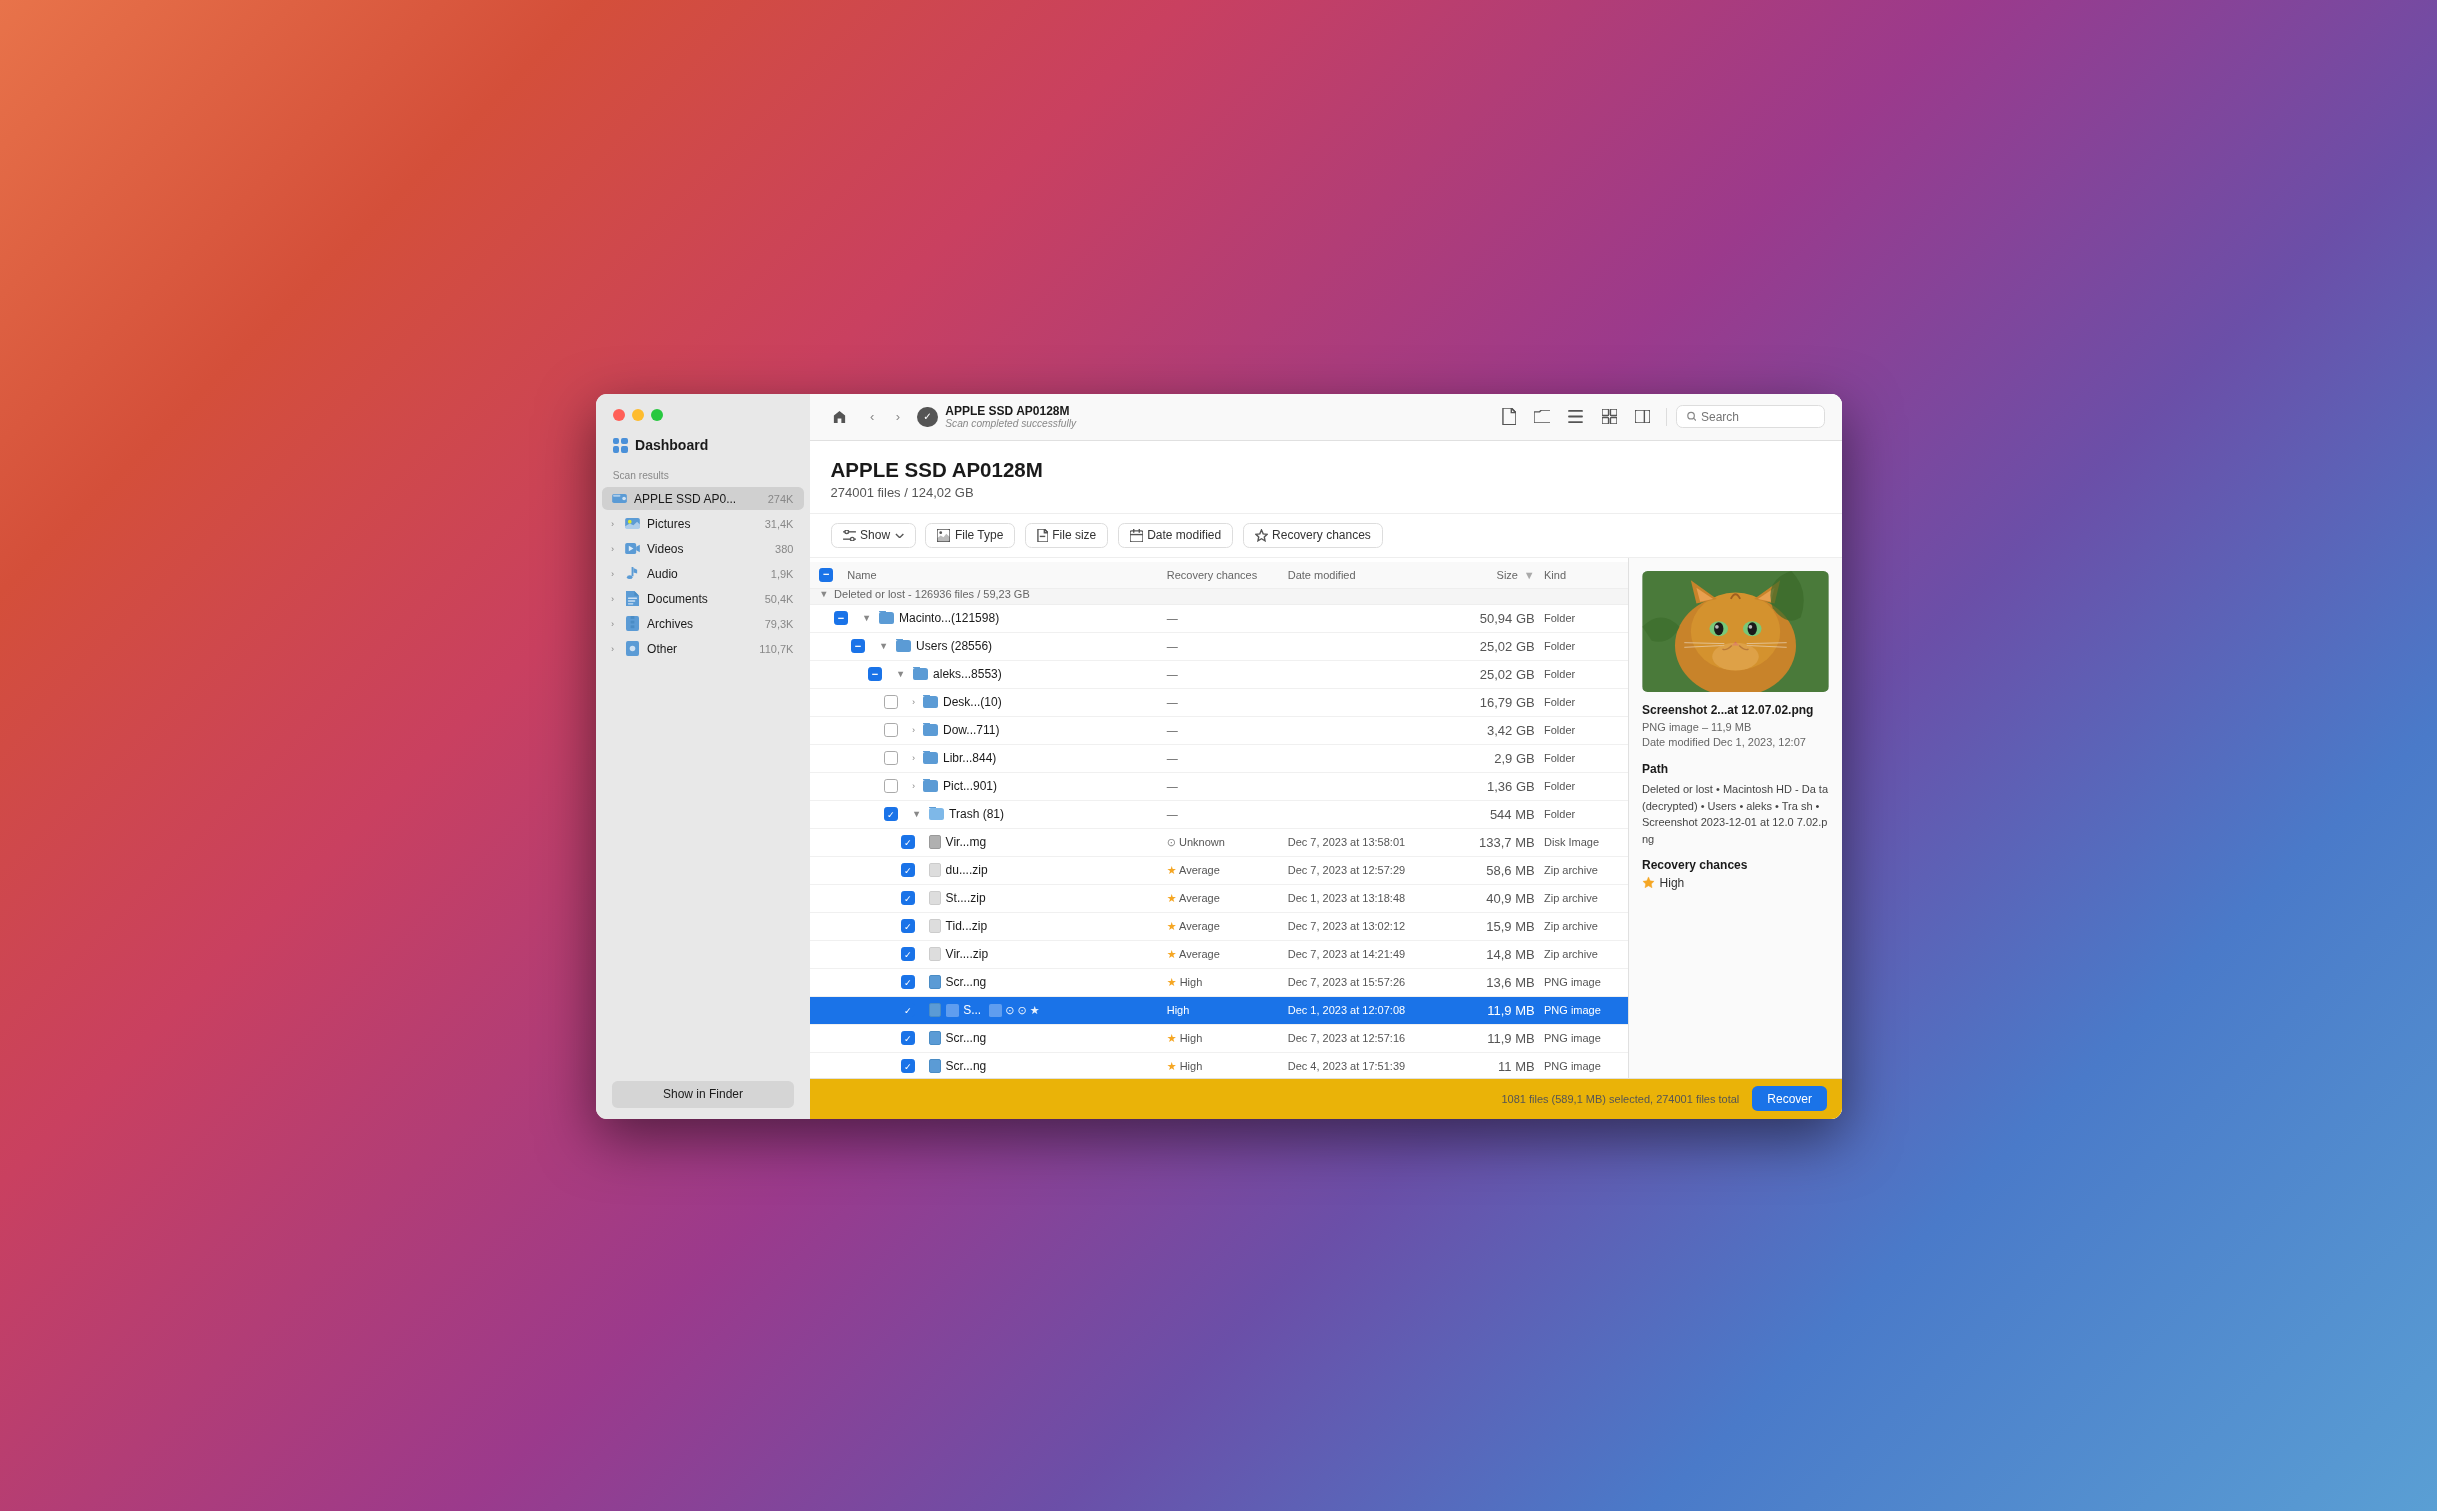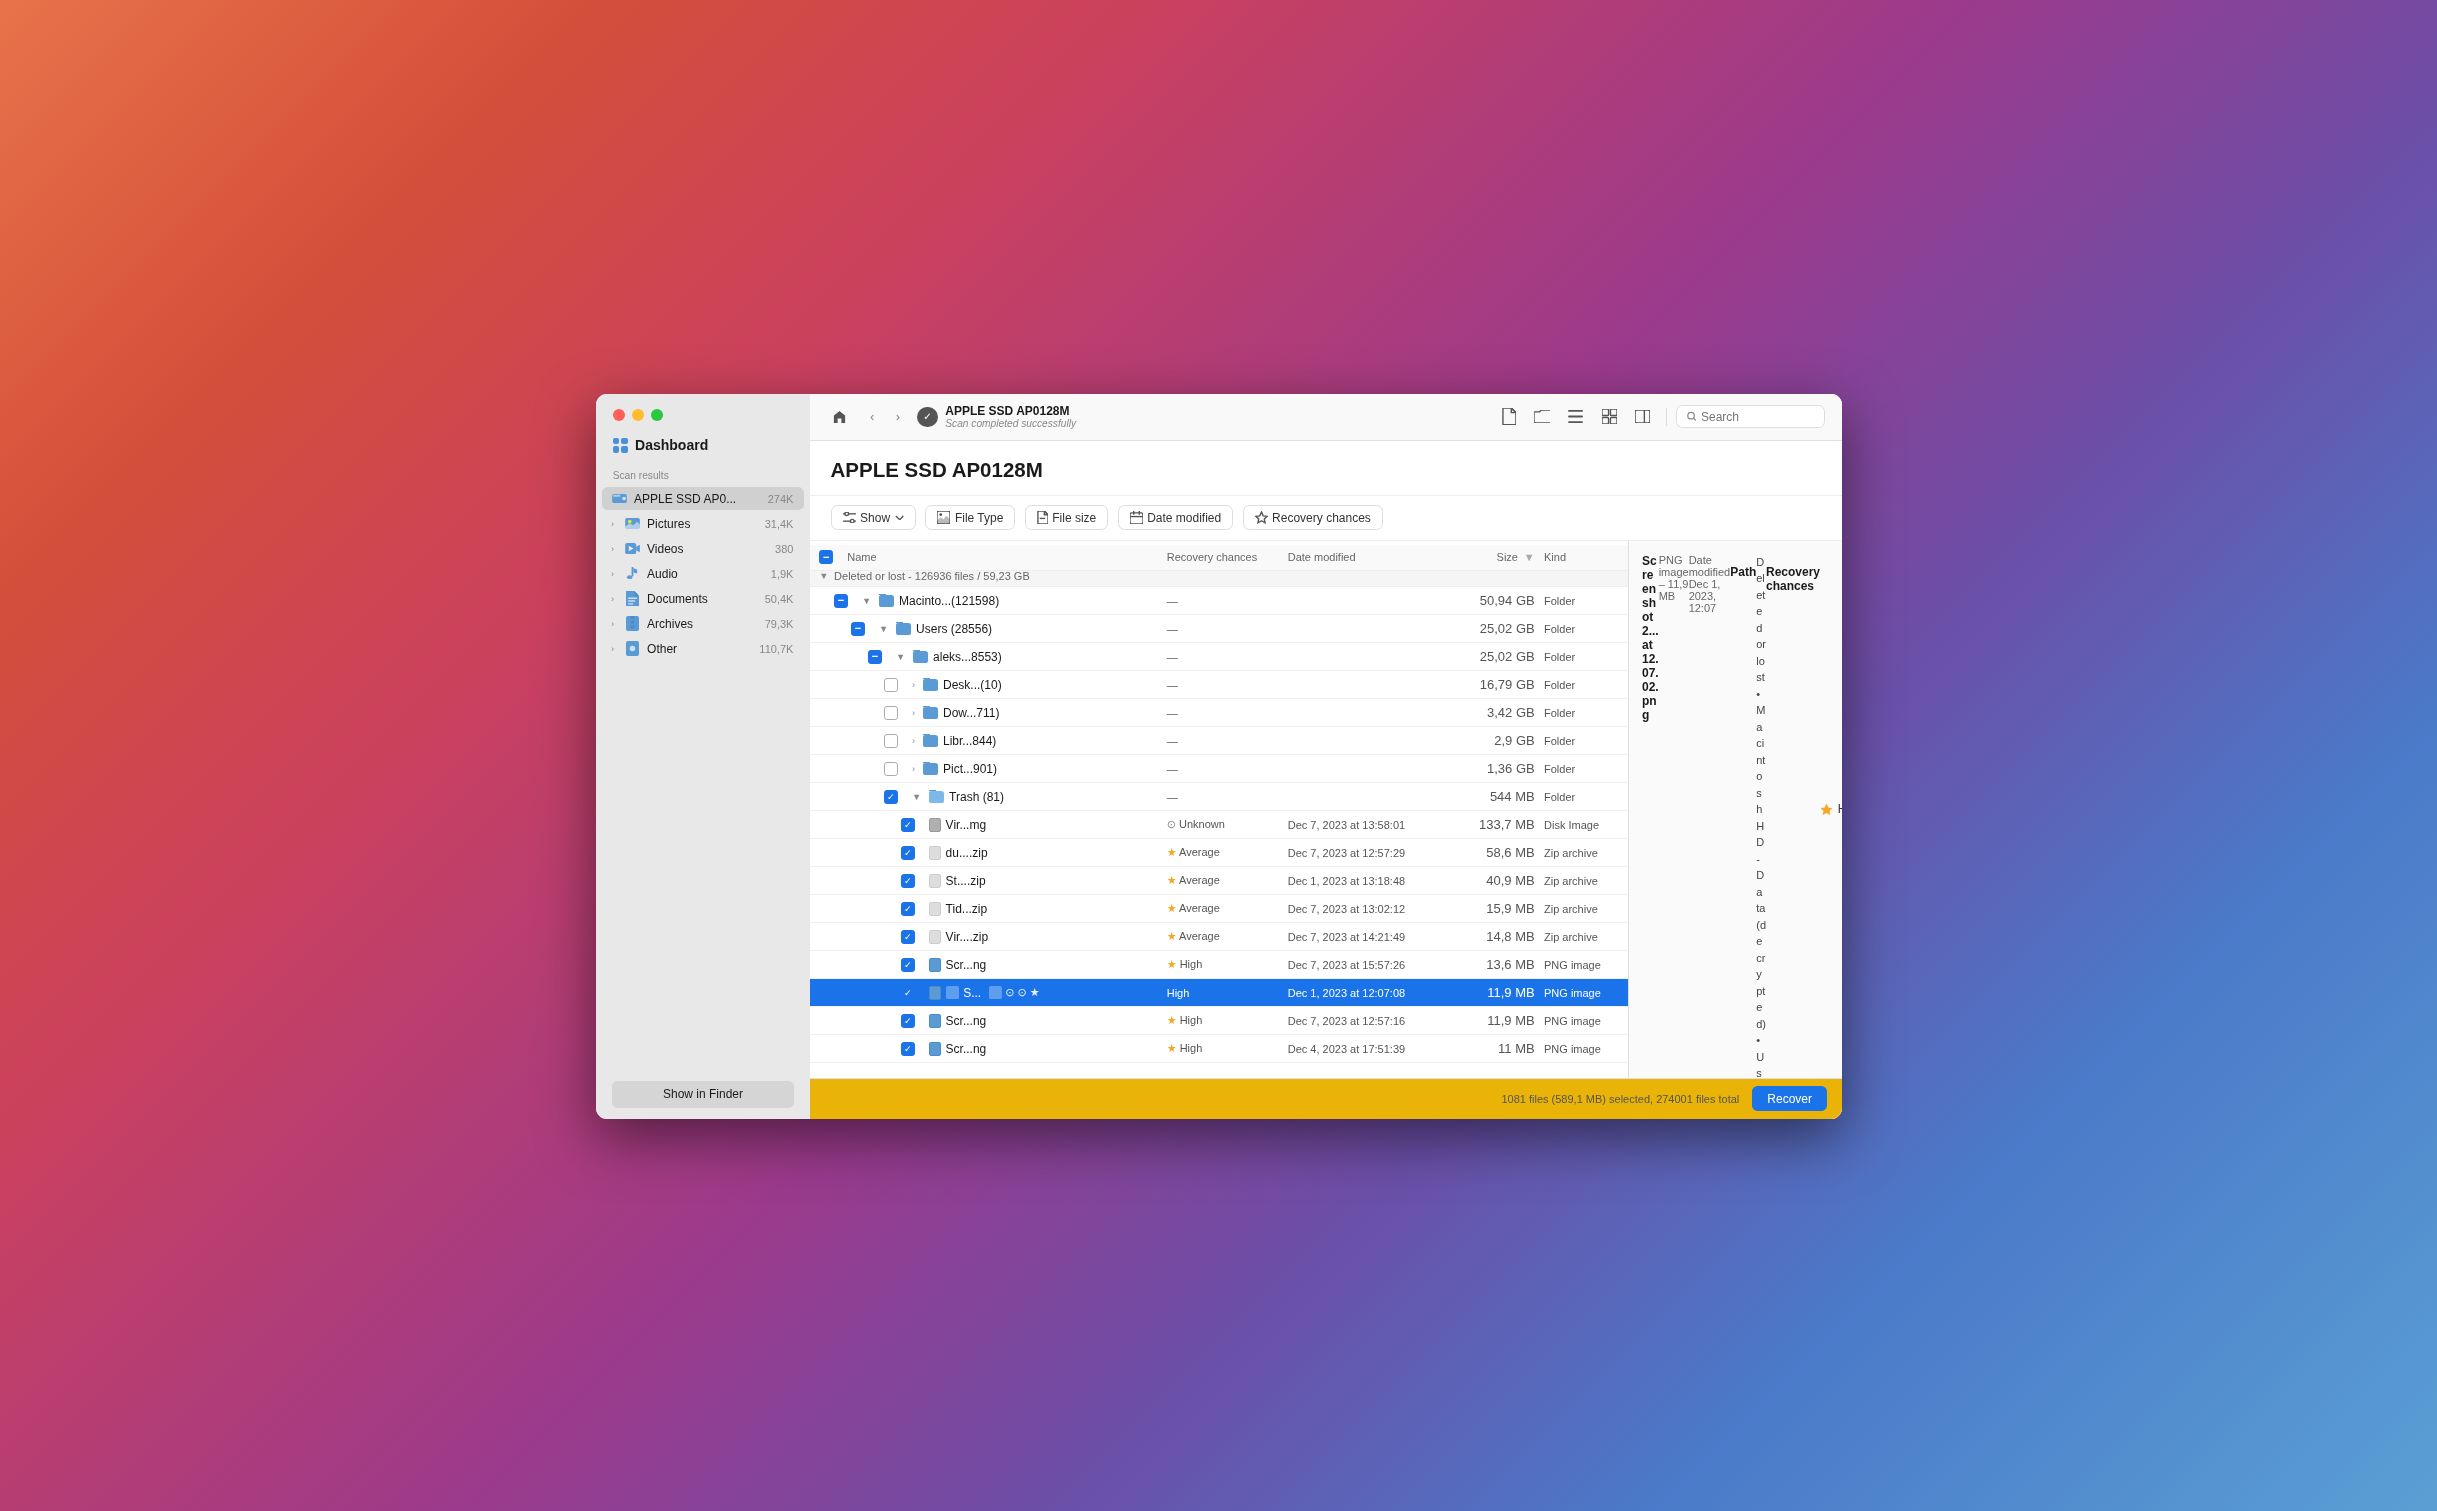--- a/index.html
+++ b/index.html
@@ -431,21 +431,21 @@
       flex-shrink: 0;
     }
 
     
     .preview-panel {
       width: 214px;
       flex-shrink: 0;
       border-left: 0.9px solid #e0e0e0;
       background: #fafafa;
       display: flex;
-      flex-direction: row;
+      flex-direction: column;
       padding: 13px;
     }
     .preview-image {
       width: 100%;
       height: 121px;
       border-radius: 5.6px;
       overflow: hidden;
       background: #ddd;
       margin-bottom: 11px;
     }
@@ -694,20 +694,21 @@
             <circle cx="5" cy="5" r="4" stroke="#888" stroke-width="1.5"></circle>
             <line x1="8" y1="8" x2="11" y2="11" stroke="#888" stroke-width="1.5"></line>
           </svg>
           <input type="text" placeholder="Search" style="">
         </div>
       </div>
     </div>
 
     <div class="page-header">
       <div class="page-title">APPLE SSD AP0128M</div>
+      <div class="page-subtitle">274001 files / 124,02 GB</div>
     </div>
 
     <div class="filter-bar">
       <button class="filter-btn">
         <svg width="13" height="11" viewBox="0 0 14 12" fill="none">
           <line x1="0" y1="2" x2="14" y2="2" stroke="#555" stroke-width="1.5"></line>
           <circle cx="4" cy="2" r="2" fill="white" stroke="#555" stroke-width="1.5"></circle>
           <line x1="0" y1="10" x2="14" y2="10" stroke="#555" stroke-width="1.5"></line>
           <circle cx="10" cy="10" r="2" fill="white" stroke="#555" stroke-width="1.5"></circle>
         </svg>

